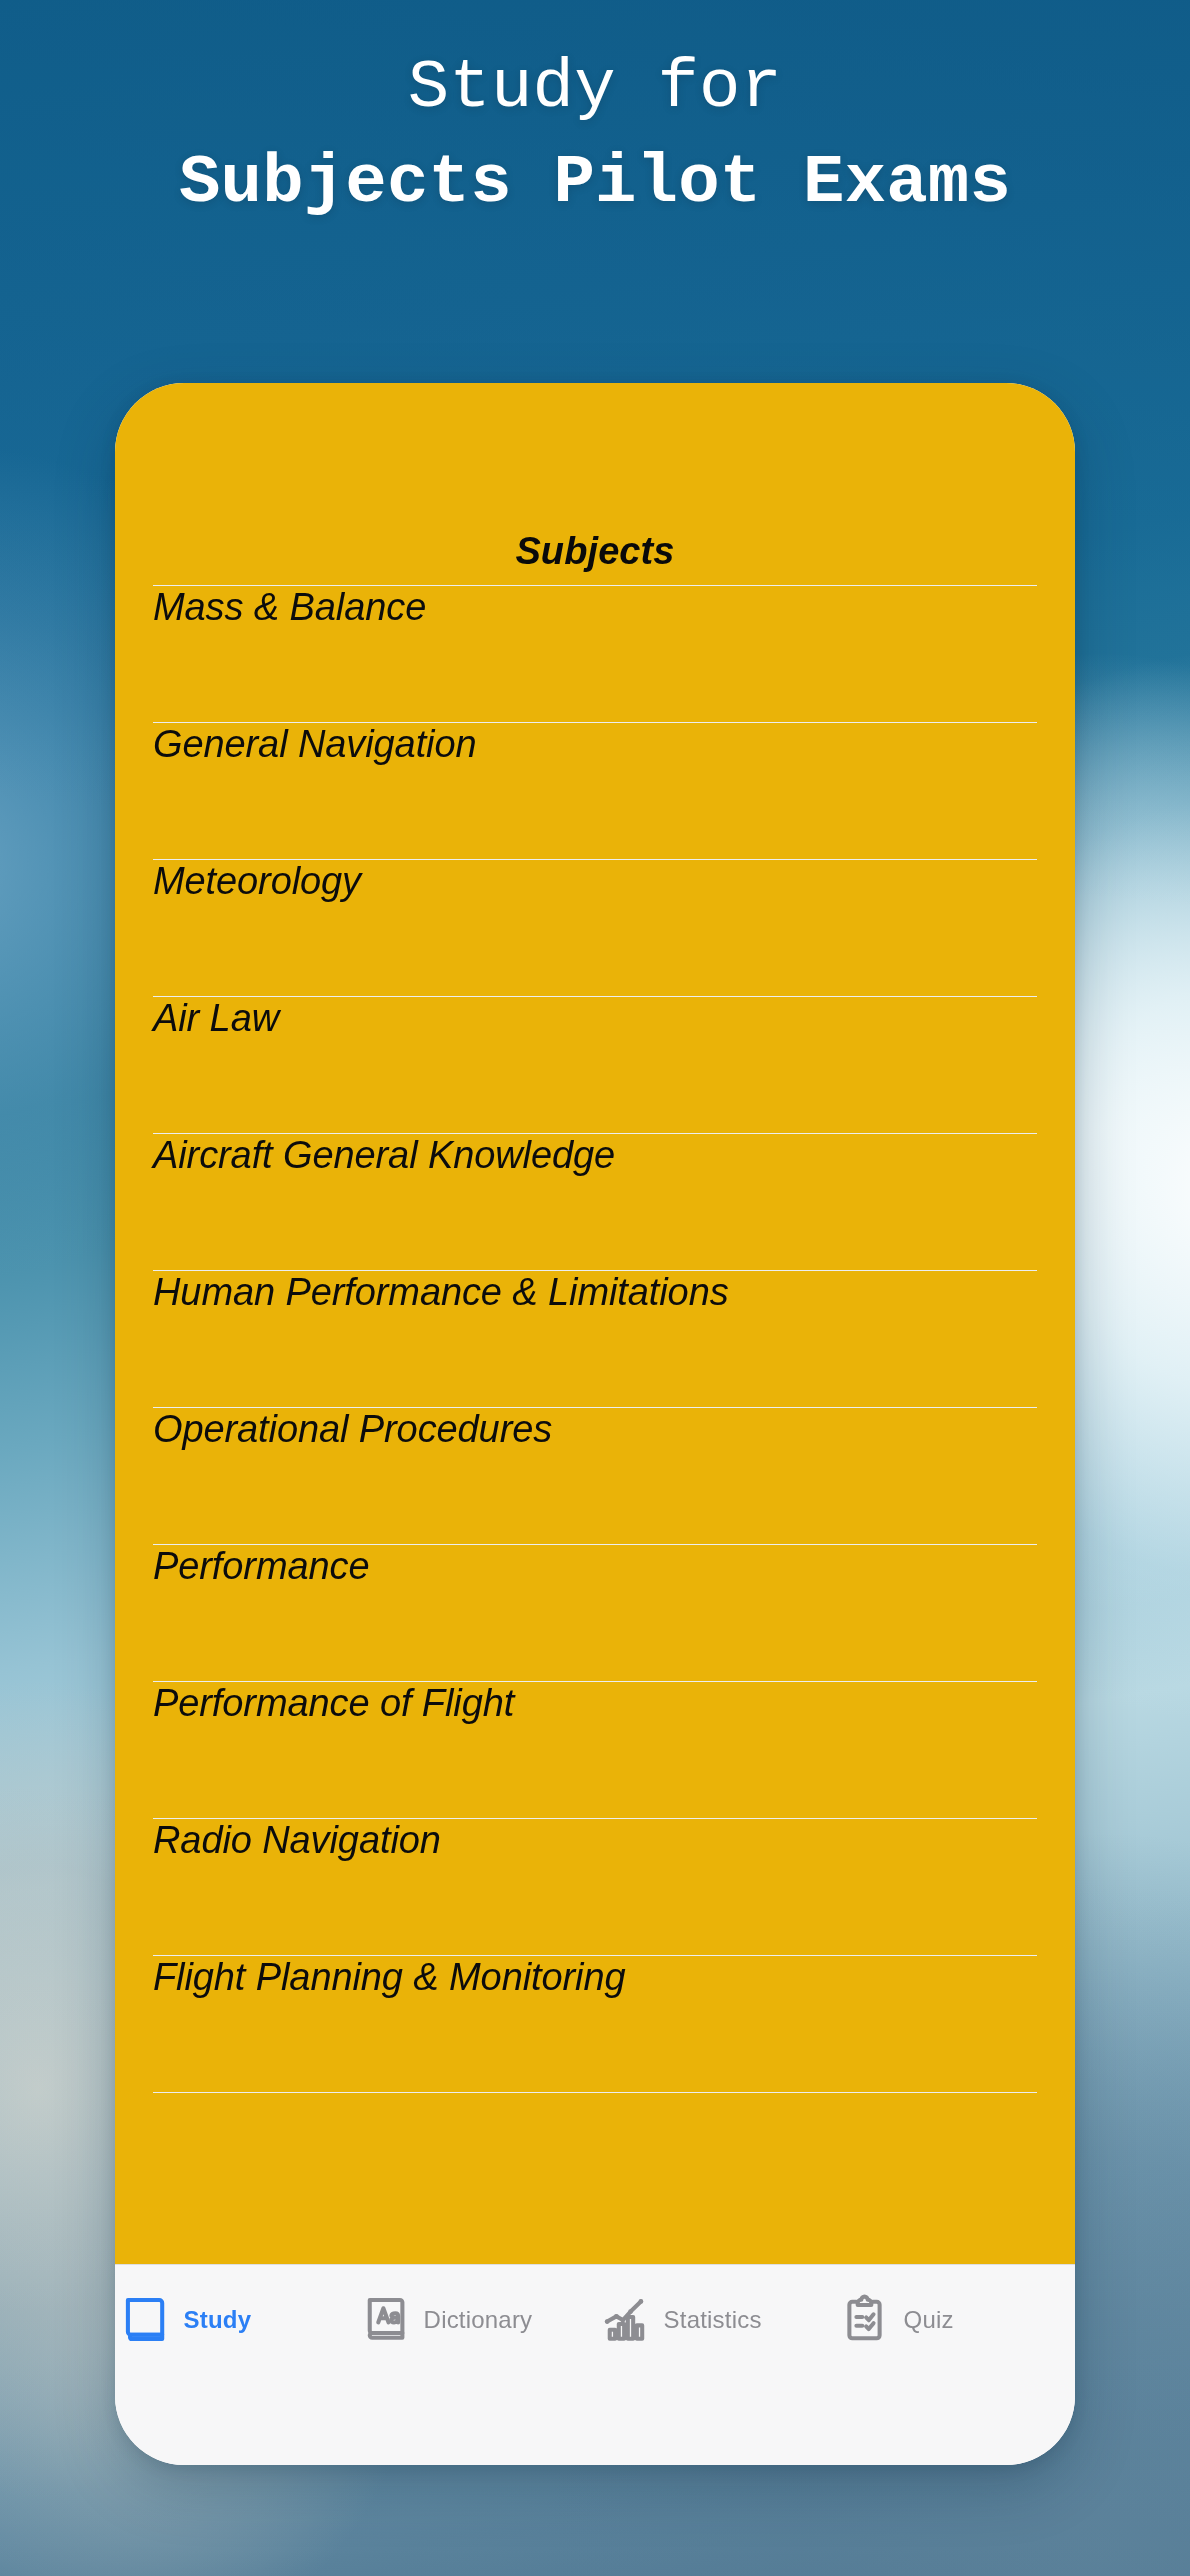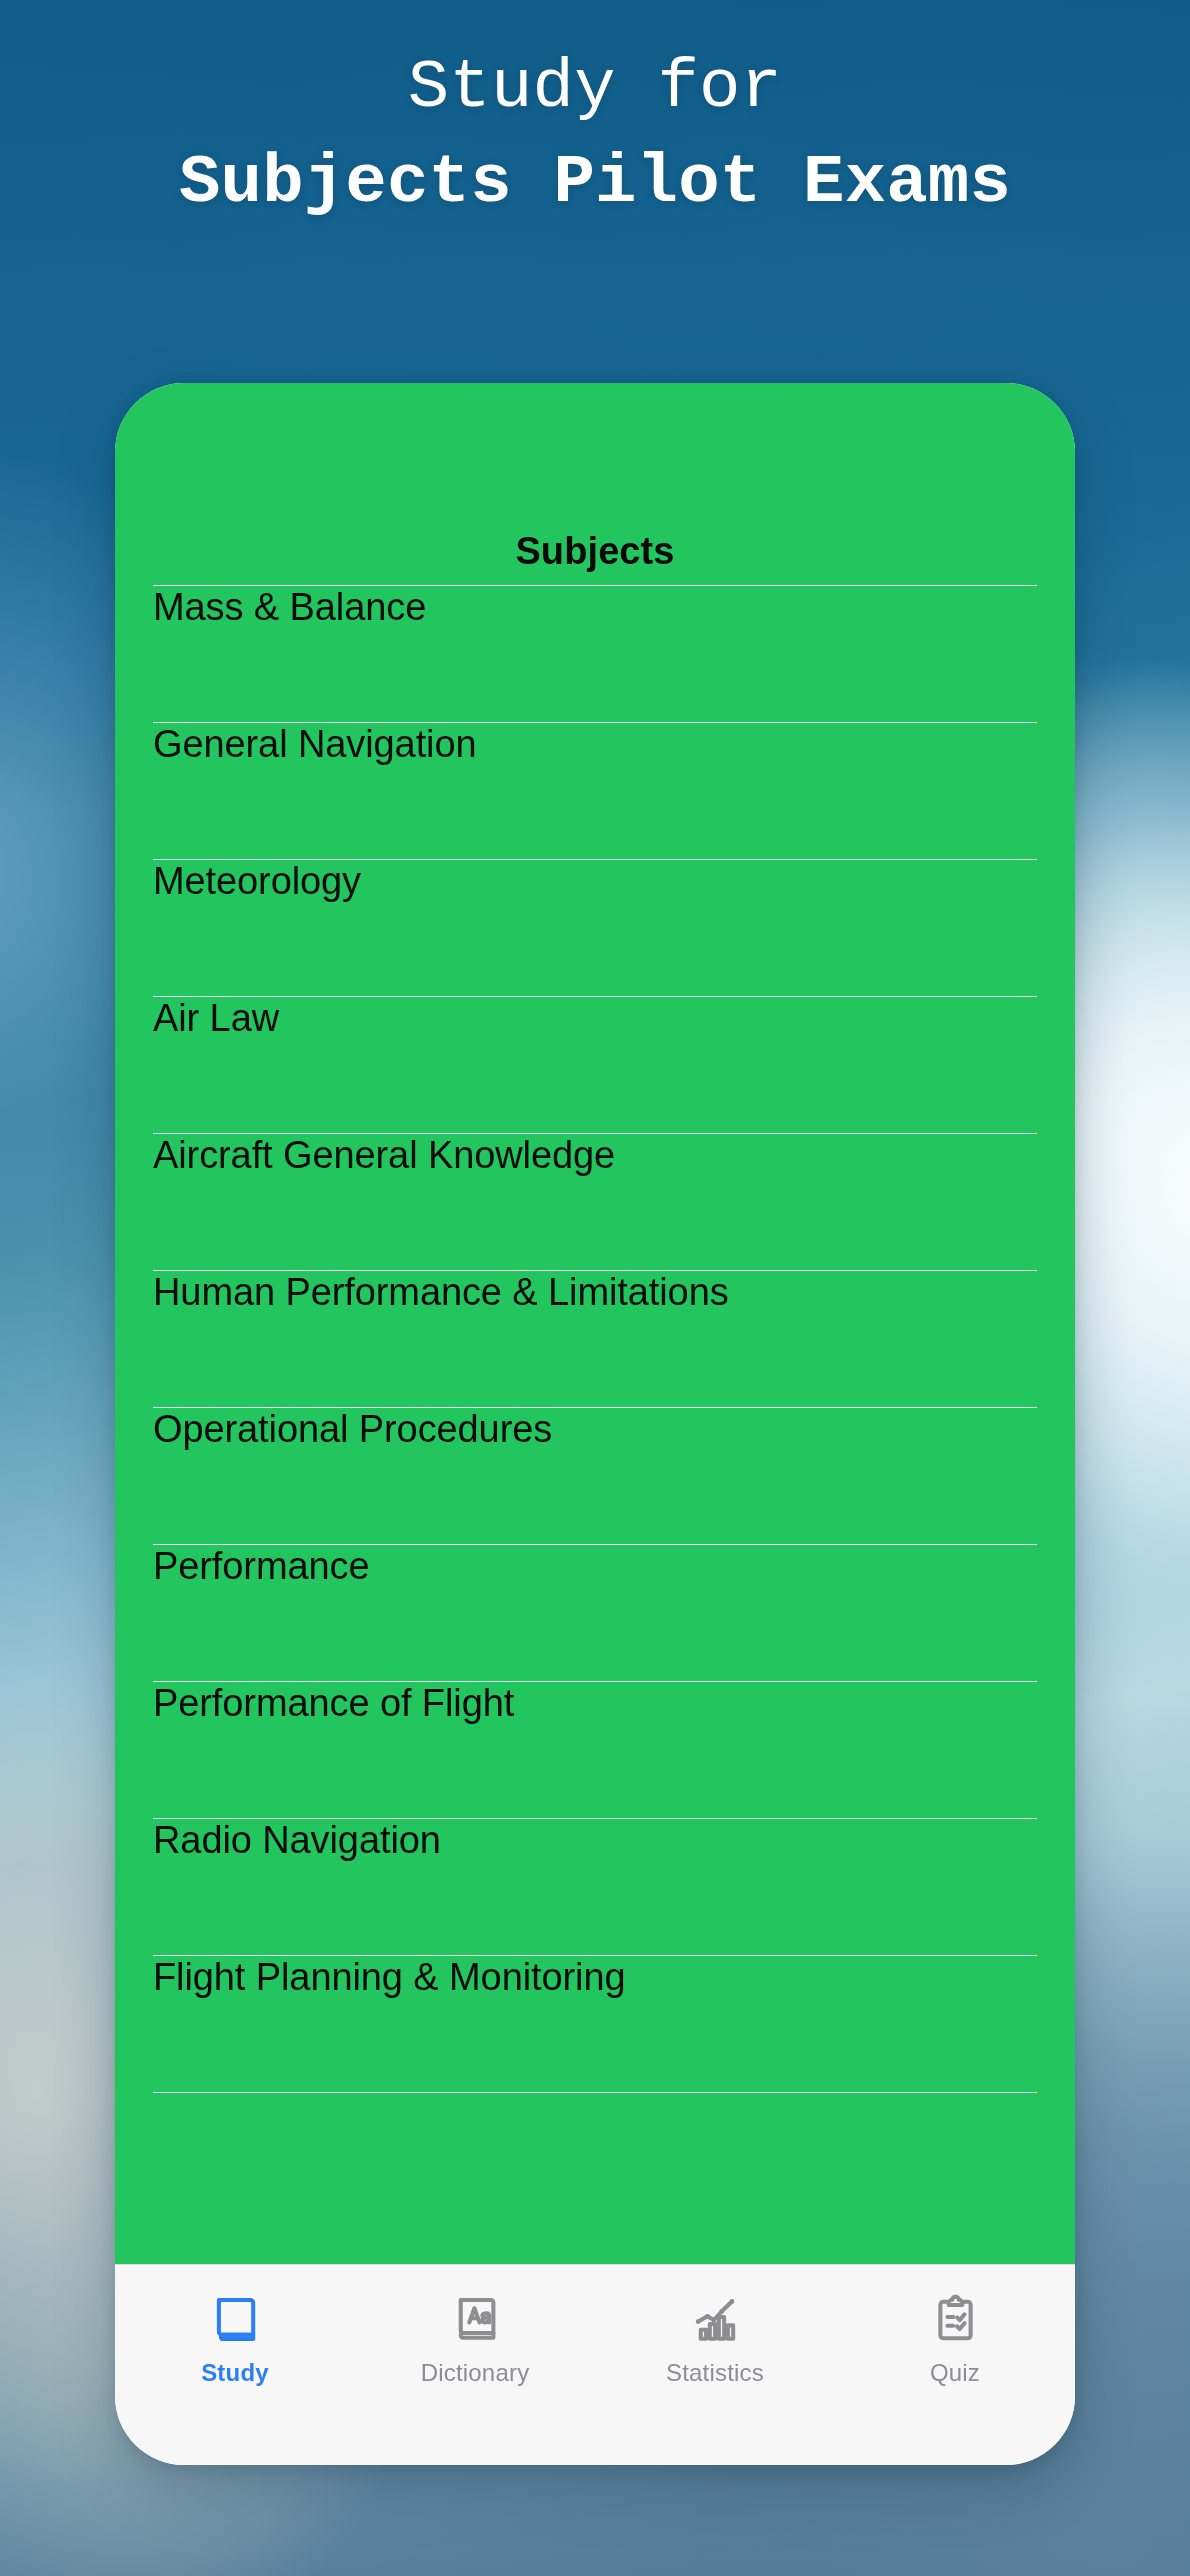--- a/index.html
+++ b/index.html
@@ -86,21 +86,22 @@
     box-shadow: 0 21px 58px rgba(8,40,62,0.26), 0 3.8px 15.3px rgba(8,40,62,0.14);
     overflow: hidden;
     display: flex;
     flex-direction: column;
   }
 
   #screen {
     flex: 1 1 auto;
     position: relative;
     overflow: hidden;
-    background: #22c55e;
+    background: #eab308;
+    font-style: italic;
   }
 
   
   #nav-header {
     height: 203px;
     box-sizing: border-box;
     padding-top: 149px;
     text-align: center;
     border-bottom: 1.9px solid #eceef0;
     margin: 0 38px;
@@ -137,21 +138,20 @@
     background: #f7f7f8;
     border-top: 1.9px solid #dedee1;
     display: flex;
     align-items: flex-start;
     padding-top: 25px;
     box-sizing: border-box;
   }
   .tab-item {
     flex: 1 1 0;
     display: flex;
-    flex-direction: column;
     align-items: center;
     gap: 9.6px;
   }
   .tab-icon {
     width: 59px;
     height: 59px;
     display: block;
   }
   .tab-label {
     font-size: 24px;

